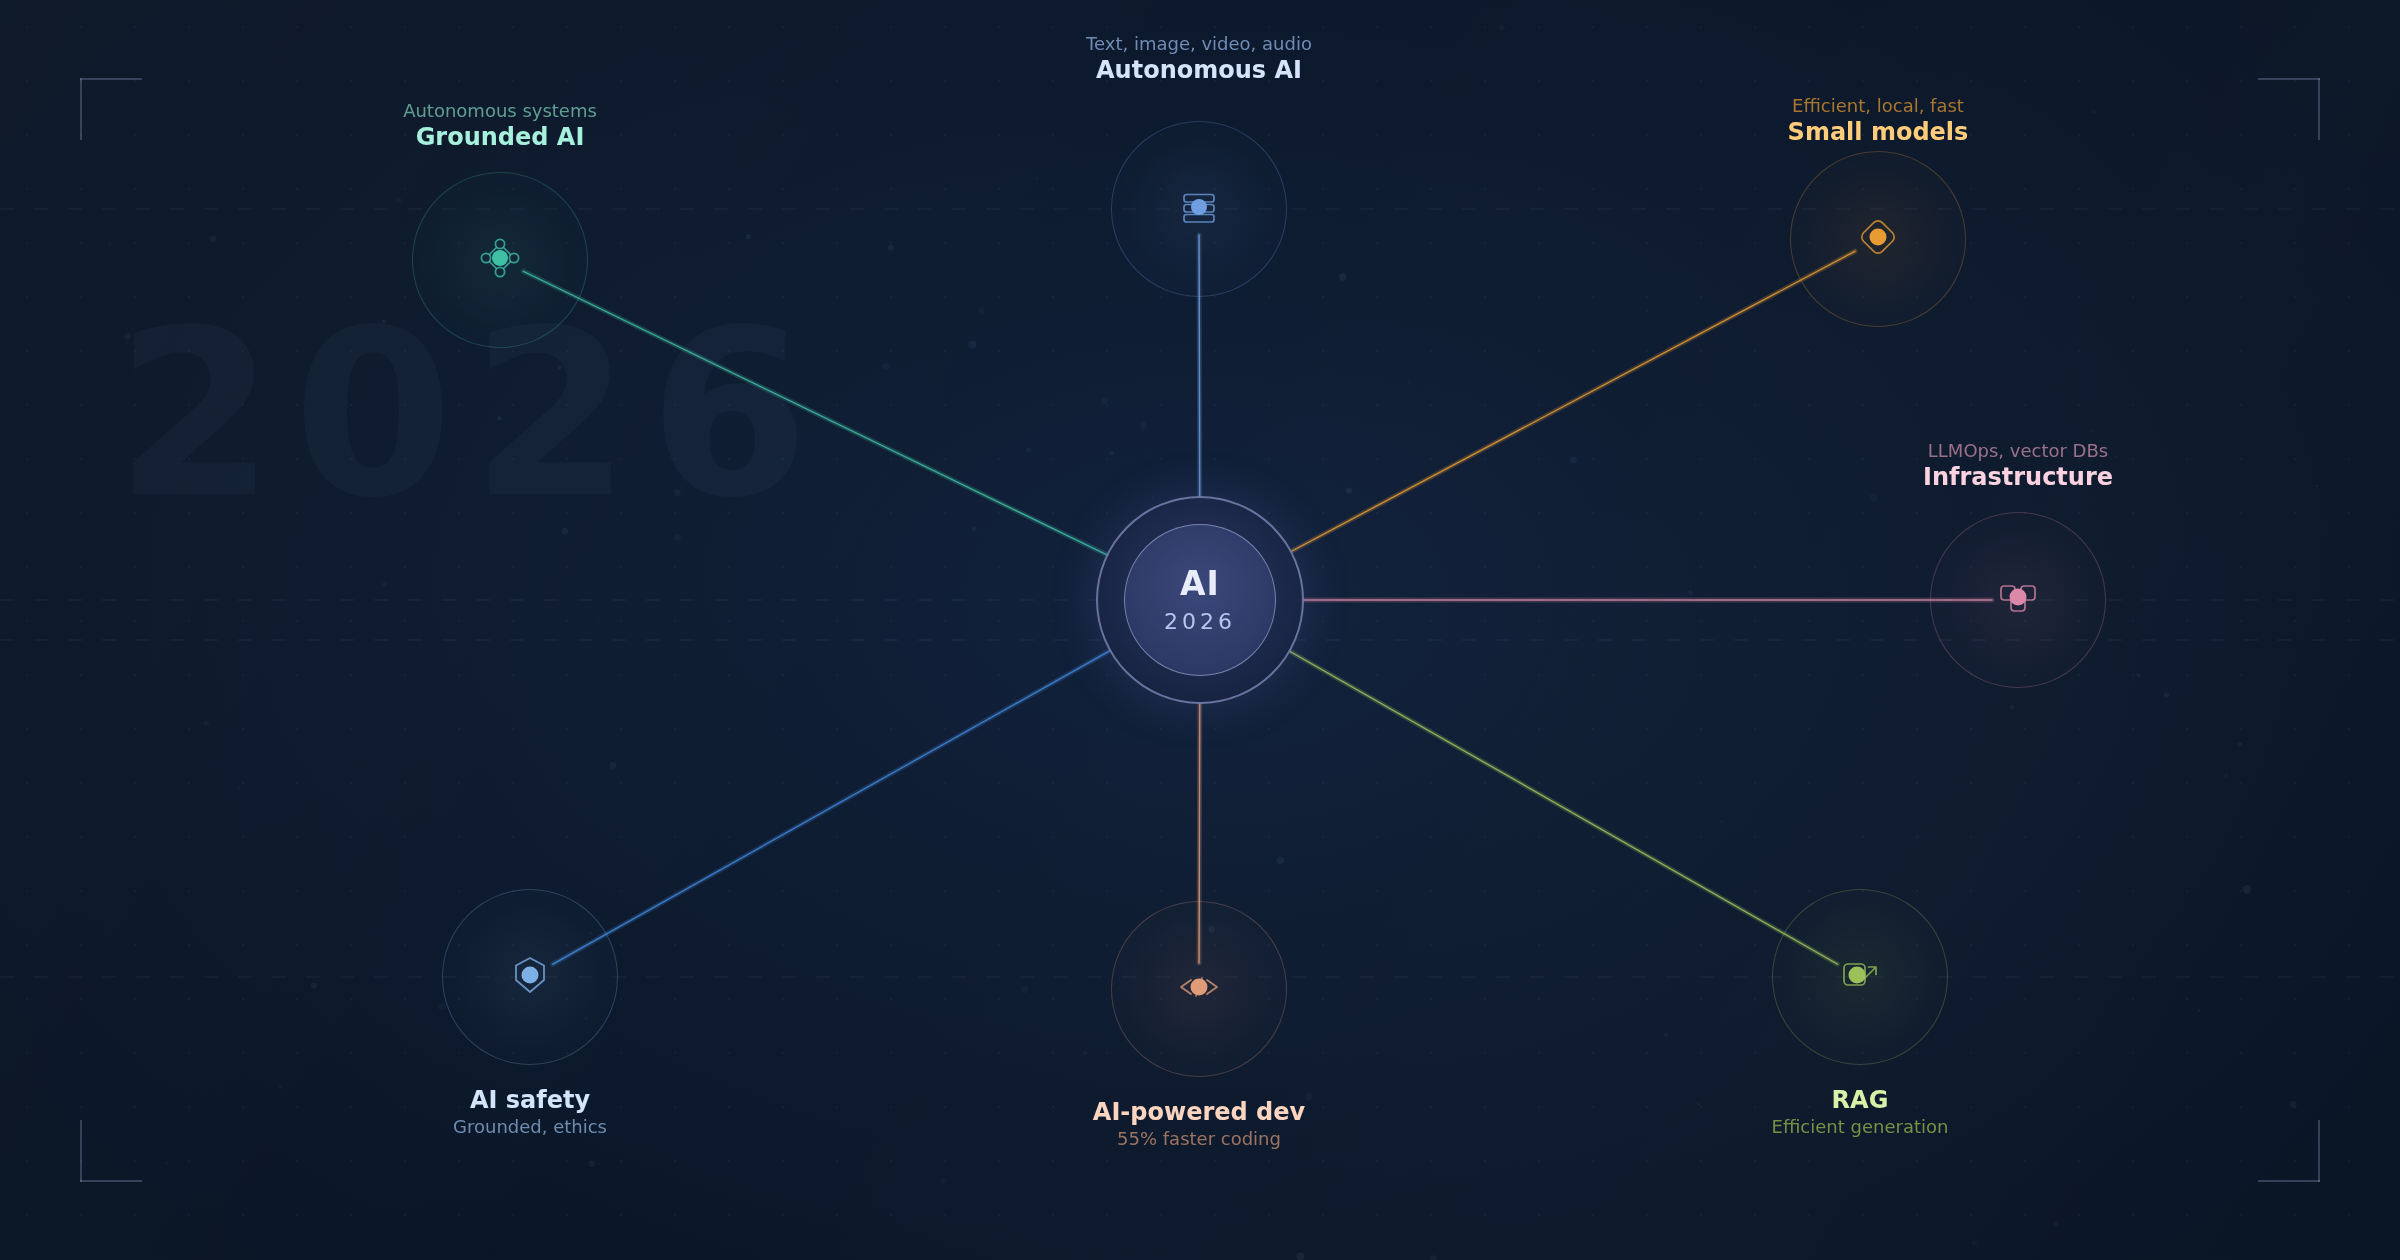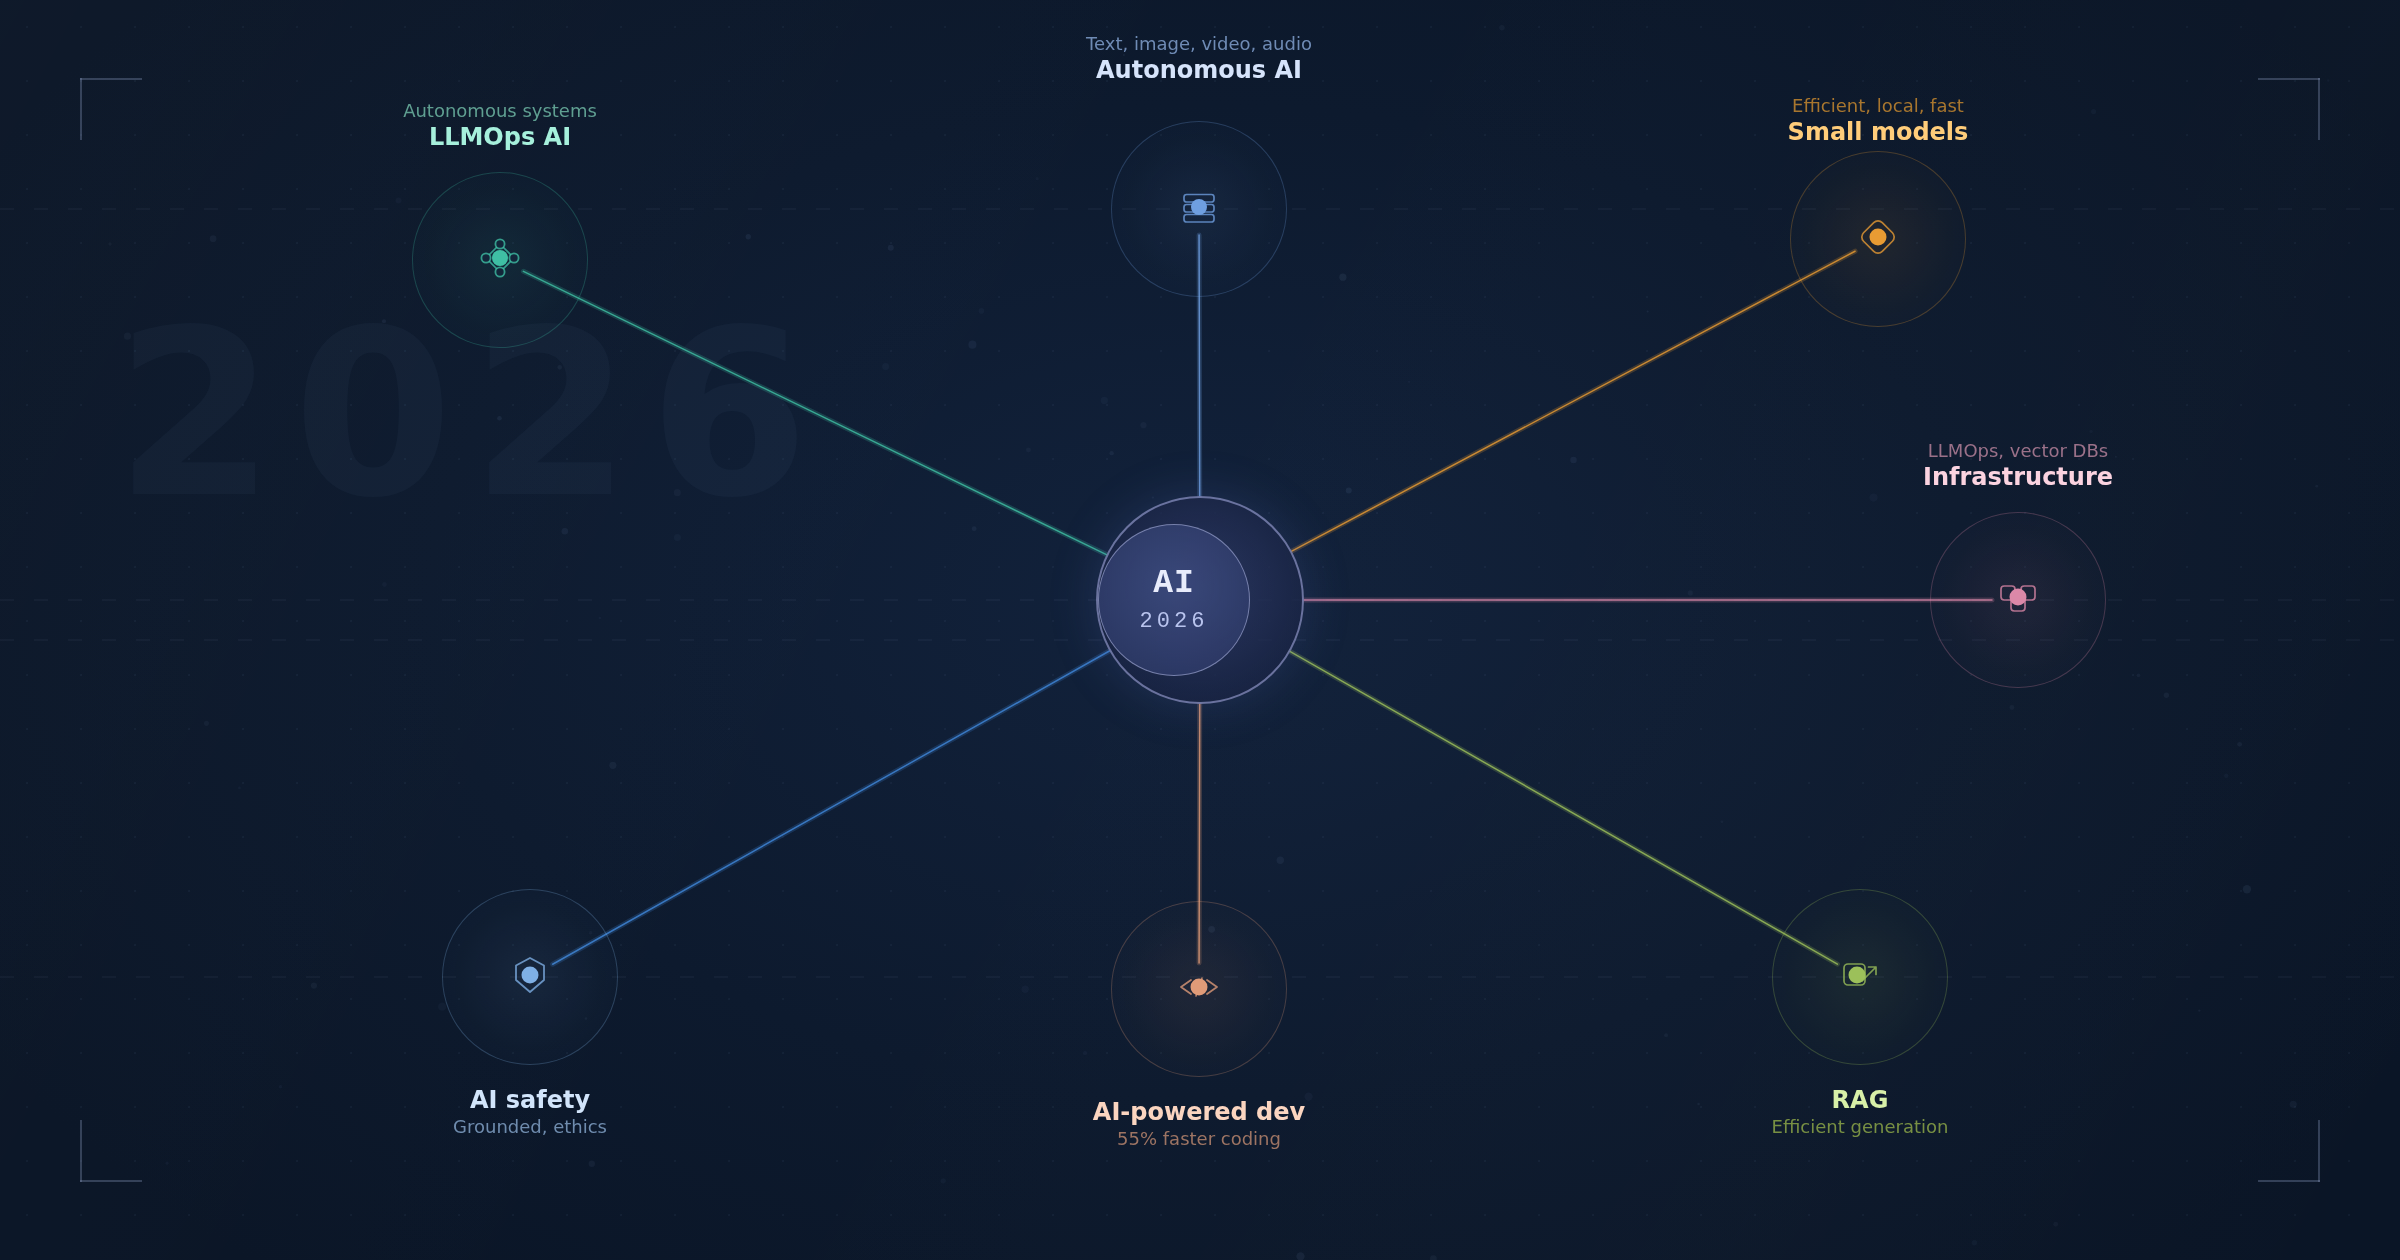--- a/index.html
+++ b/index.html
@@ -76,23 +76,22 @@
   }
   .lbl .ttl { font-size:24px; font-weight:bold; line-height:1.25; }
   .lbl .sub { font-size:18px; line-height:1.3; }
 
   
   #hub { position:absolute; left:1200px; top:600px; transform:translate(-50%,-50%); }
   #hub .ring-outer {
     width:208px; height:208px; border-radius:50%;
     border:2px solid rgba(156,163,214,0.62);
     background:radial-gradient(circle at 50% 45%, rgba(46,58,102,0.85) 0%, rgba(28,38,72,0.72) 70%, rgba(22,32,60,0.55) 100%);
-    display:flex; align-items:center; 
+    display:flex; align-items:center; justify-content:center;
     box-shadow:0 0 48px rgba(90,110,190,0.22);
-    font-family:Liberation Mono, monospace;
   }
   #hub .ring-inner {
     width:152px; height:152px; border-radius:50%;
     border:1.5px solid rgba(178,186,228,0.55);
     background:radial-gradient(circle at 50% 40%, rgba(60,74,125,0.9) 0%, rgba(42,54,98,0.85) 100%);
     display:flex; flex-direction:column; align-items:center; justify-content:center;
   }
   #hub .hub-ai { font-size:33px; font-weight:bold; color:#e8ecfb; letter-spacing:1px; line-height:1; }
   #hub .hub-year { margin-top:11px; font-size:22px; color:#b9c4ee; letter-spacing:4px; line-height:1; }
 </style>
@@ -237,21 +236,21 @@
         <div class="glyph"><svg width="56" height="56" viewBox="0 0 56 56">
             <path d="M28 14 L42 28 L28 42 L14 28 Z" fill="none" stroke="rgba(63,191,164,0.78)" stroke-width="1.6"></path>
             <circle cx="28" cy="14" r="4.6" fill="#13263a" stroke="rgba(63,191,164,0.78)" stroke-width="1.8"></circle>
             <circle cx="42" cy="28" r="4.6" fill="#13263a" stroke="rgba(63,191,164,0.78)" stroke-width="1.8"></circle>
             <circle cx="28" cy="42" r="4.6" fill="#13263a" stroke="rgba(63,191,164,0.78)" stroke-width="1.8"></circle>
             <circle cx="14" cy="28" r="4.6" fill="#13263a" stroke="rgba(63,191,164,0.78)" stroke-width="1.8"></circle>
             <circle cx="28" cy="28" r="8" fill="#3fbfa4"></circle>
           </svg></div>
         <div class="lbl" style="bottom: 108px;">
           <div class="sub" style="color: rgb(95, 159, 145);">Autonomous systems</div>
-          <div class="ttl" style="color: rgb(166, 240, 220);">LLMOps AI</div>
+          <div class="ttl" style="color: rgb(166, 240, 220);">Grounded AI</div>
         </div>
       </div>
       <div class="node" style="left: 1199px; top: 209px;">
         <div class="halo" style="height: 176px; width: 176px; border-color: rgba(111, 159, 224, 0.26); background: radial-gradient(circle, rgba(111, 159, 224, 0.086) 0%, rgba(111, 159, 224, 0.024) 58%, rgba(0, 0, 0, 0) 100%);"></div>
         <div class="glyph"><svg width="56" height="56" viewBox="0 0 56 56">
             <rect x="13" y="15.5" width="30" height="7.5" rx="2.6" fill="none" stroke="rgba(111,159,224,0.78)" stroke-width="1.7"></rect>
             <rect x="13" y="25.5" width="30" height="7.5" rx="2.6" fill="none" stroke="rgba(111,159,224,0.78)" stroke-width="1.7"></rect>
             <rect x="13" y="35.5" width="30" height="7.5" rx="2.6" fill="none" stroke="rgba(111,159,224,0.78)" stroke-width="1.7"></rect>
             <circle cx="28" cy="28" r="8" fill="#6f9fe0"></circle>
           </svg></div>

